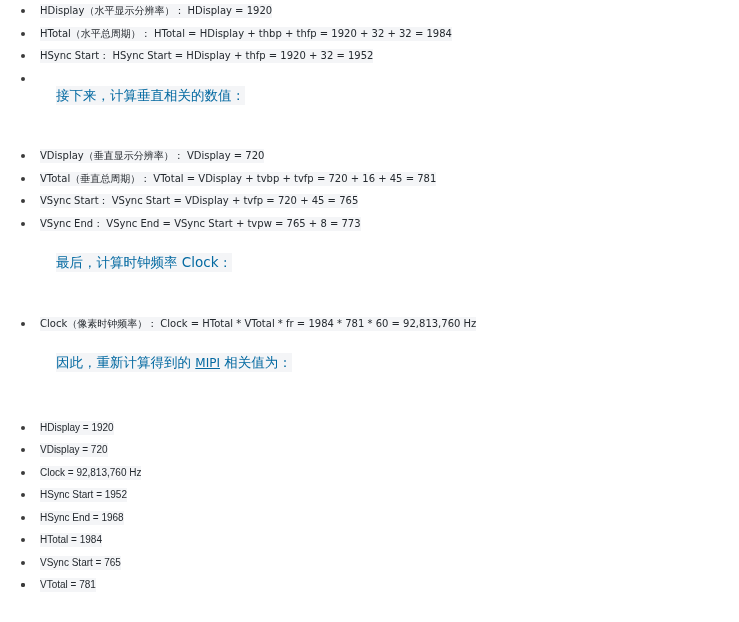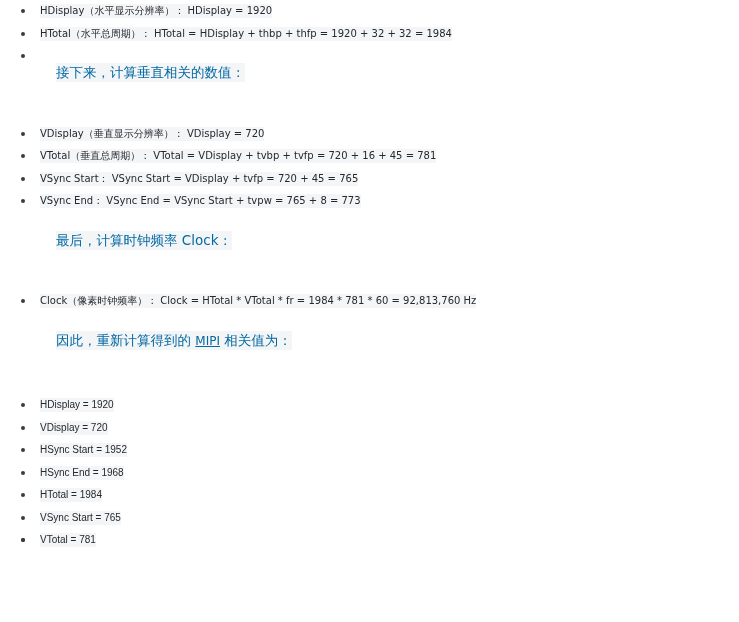--- a/index.html
+++ b/index.html
@@ -78,20 +78,24 @@
     <li>
       <span class="bullet-dot"></span>
       <span class="hl cjk">HDisplay（水平显示分辨率）： HDisplay = 1920</span>
     </li>
     <li>
       <span class="bullet-dot"></span>
       <span class="hl cjk">HTotal（水平总周期）： HTotal = HDisplay + thbp + thfp = 1920 + 32 + 32 = 1984</span>
     </li>
     <li>
       <span class="bullet-dot"></span>
+      <span class="hl cjk">HSync Start： HSync Start = HDisplay + thfp = 1920 + 32 = 1952</span>
+    </li>
+    <li>
+      <span class="bullet-dot"></span>
     </li>
   </ul>
 
   <p class="para">
     <span class="hl cjk">接下来，计算垂直相关的数值：</span>
   </p>
 
   <div class="gap-md"></div>
 
   <ul class="bullets grp-spaced">
@@ -136,20 +140,24 @@
     <li>
       <span class="bullet-dot"></span>
       <span class="hl">HDisplay = 1920</span>
     </li>
     <li>
       <span class="bullet-dot"></span>
       <span class="hl">VDisplay = 720</span>
     </li>
     <li>
       <span class="bullet-dot"></span>
+      <span class="hl">Clock = 92,813,760 Hz</span>
+    </li>
+    <li>
+      <span class="bullet-dot"></span>
       <span class="hl">HSync Start = 1952</span>
     </li>
     <li>
       <span class="bullet-dot"></span>
       <span class="hl">HSync End = 1968</span>
     </li>
     <li>
       <span class="bullet-dot"></span>
       <span class="hl">HTotal = 1984</span>
     </li>

